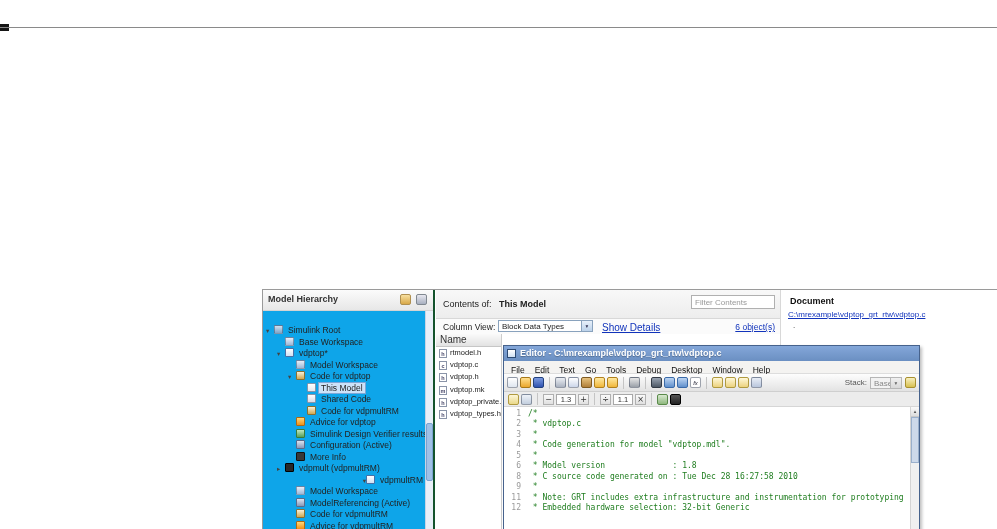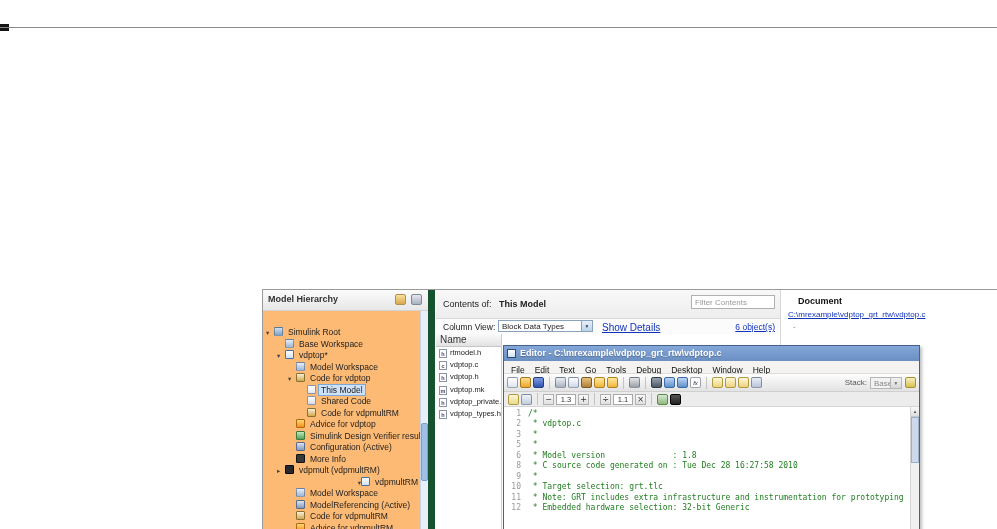--- a/index.html
+++ b/index.html
@@ -8,27 +8,27 @@
 
   
   .top-mark{position:absolute;left:0;top:24px;width:9px;height:7px;background:#151515;}
   .top-rule{position:absolute;left:0;top:27px;width:100%;height:1px;background:#8a8a8a;}
 
   
   .main-window{position:absolute;left:262px;top:289px;width:735px;height:240px;background:#fff;
                border-left:1px solid #9a9a9a;border-top:1px solid #9a9a9a;box-sizing:border-box;}
 
   
-  .tree-panel{position:absolute;left:0;top:0;width:172px;height:240px;border-right:7px solid #14532d;background:#fdba74;box-sizing:border-box;text-decoration:underline;}
+  .tree-panel{position:absolute;left:0;top:0;width:172px;height:240px;border-right:2px solid #14532d;background:#0ea5e9;box-sizing:border-box;text-decoration:underline;}
   .tree-header{position:absolute;left:0;top:0;right:0;height:20px;background:linear-gradient(#fbfbfb,#e7e7e7);border-bottom:1px solid #d4d4d4;}
   .tree-title{position:absolute;left:5px;top:4px;font-size:9px;font-weight:bold;color:#333;}
   .th-icon{position:absolute;top:4px;width:11px;height:11px;border-radius:2px;box-sizing:border-box;}
   .i1{right:22px;border:1px solid #b09050;background:linear-gradient(#f8e0a0,#d8a848);}
   .i2{right:6px;border:1px solid #808890;background:linear-gradient(#e8e8f0,#a8b0c0);}
-  .tree-body{position:absolute;left:0;top:21px;right:8px;bottom:0;overflow:hidden;padding-top:4px;margin-top:12px;}
+  .tree-body{position:absolute;left:0;top:21px;right:8px;bottom:0;overflow:hidden;padding-top:14px;}
   .tree-row{height:11.5px;line-height:11.5px;font-size:8.5px;white-space:nowrap;color:#222;cursor:default;}
   .expander{display:inline-block;width:8px;font-size:6.5px;color:#444;font-family:"DejaVu Sans",sans-serif;}
   .ticon{display:inline-block;width:9px;height:9px;margin-right:3px;vertical-align:-1px;border-radius:1px;box-sizing:border-box;border:1px solid rgba(40,60,90,.45);}
   .tlabel{padding:0 2px;}
   .tree-row.selected .tlabel{background:#cde2f8;outline:1px solid #7da7d8;}
   .ti-simulink-root{background:linear-gradient(#cfe0f0,#7fa5c8);}
   .ti-workspace{background:linear-gradient(#e8eef8,#9db8d8);}
   .ti-model{background:linear-gradient(#ffffff,#cfe0f4);border-color:#4a6fa5;}
   .ti-code{background:linear-gradient(#f8f0d8,#d0a850);border-color:#8a7030;}
   .ti-document{background:linear-gradient(#ffffff,#e4e8ee);border-color:#8a94a8;}
@@ -57,21 +57,21 @@
   .oc{position:absolute;right:5px;top:3px;font-size:8.5px;}
 
   
   .file-panel{position:absolute;left:173px;top:44px;width:66px;bottom:0;border-right:1px solid #cccccc;background:#fff;box-sizing:border-box;}
   .name-header{height:13px;background:linear-gradient(#fafafa,#e2e2e2);border-bottom:1px solid #c6c6c6;font-size:10px;color:#333;padding-left:4px;line-height:12px;box-sizing:border-box;}
   .file-row{height:12.2px;line-height:12.2px;font-size:7.5px;white-space:nowrap;overflow:hidden;color:#222;}
   .ficon{display:inline-block;width:8px;height:9px;background:#fff;border:1px solid #8a94a8;margin:0 3px 0 3px;font-size:5.5px;line-height:8px;text-align:center;color:#446;font-weight:bold;vertical-align:-1px;box-sizing:border-box;}
 
   
   .doc-panel{position:absolute;left:517px;top:0;width:218px;height:240px;background:#fff;border-left:1px solid #d8d8d8;box-sizing:border-box;}
-  .doc-title{position:absolute;left:9px;top:6px;font-size:9px;font-weight:bold;color:#111;margin-left:8px;}
+  .doc-title{position:absolute;left:9px;top:6px;font-size:9px;font-weight:bold;color:#111;}
   .doc-link{position:absolute;left:7px;top:20px;font-size:8px;white-space:nowrap;}
   .doc-dot{position:absolute;left:12px;top:31px;font-size:8px;color:#222;}
 
   
   .editor{position:absolute;left:503px;top:345px;width:417px;height:196px;background:#fff;border:1px solid #46628c;
           box-shadow:2px 2px 3px rgba(0,0,0,.25);z-index:10;box-sizing:border-box;}
   .e-title{position:absolute;left:0;top:0;right:0;height:32px;background:linear-gradient(#84a7d9,#4e74a8);color:#fff;}
   .e-ticon{position:absolute;left:3px;top:3px;width:9px;height:9px;background:linear-gradient(#ffffff,#cfe0f4);border:1px solid #2c4a74;box-sizing:border-box;}
   .e-ttext{position:absolute;left:16px;top:2px;font-size:9px;font-weight:bold;white-space:nowrap;text-shadow:0 1px 1px rgba(0,0,0,.3);}
   .e-menu{position:absolute;left:0;top:15px;right:0;height:13px;background:#f4f3f1;border-bottom:1px solid #ddd;line-height:13px;padding-left:2px;box-sizing:border-box;}
@@ -245,25 +245,25 @@
       <span class="cell-field">1.1</span>
       <span class="cell-btn">×</span>
       <span class="tb-sep"></span>
       <span class="tb-icon cell-c-icon"></span>
       <span class="tb-icon cell-d-icon"></span>
     </div>
     <div class="e-code">
         <div class="code-line"><span class="ln">1</span><span class="ct">/*</span></div>
         <div class="code-line"><span class="ln">2</span><span class="ct"> * vdptop.c</span></div>
         <div class="code-line"><span class="ln">3</span><span class="ct"> *</span></div>
+        <div class="code-line"><span class="ln">4</span><span class="ct"> * Code generation for model "vdptop.mdl".</span></div>
         <div class="code-line"><span class="ln">5</span><span class="ct"> *</span></div>
         <div class="code-line"><span class="ln">6</span><span class="ct"> * Model version              : 1.8</span></div>
         <div class="code-line"><span class="ln">8</span><span class="ct"> * C source code generated on : Tue Dec 28 16:27:58 2010</span></div>
         <div class="code-line"><span class="ln">9</span><span class="ct"> *</span></div>
-        <div class="code-line"><span class="ln">10</span><span class="ct"> * Target selection: grt.tlc</span></div>
         <div class="code-line"><span class="ln">11</span><span class="ct"> * Note: GRT includes extra infrastructure and instrumentation for prototyping</span></div>
         <div class="code-line"><span class="ln">12</span><span class="ct"> * Embedded hardware selection: 32-bit Generic</span></div>
       </div>
     <div class="e-scroll">
       <div class="e-up">▴</div>
       <div class="e-thumb"></div>
     </div>
   </div>
 
 </div>

